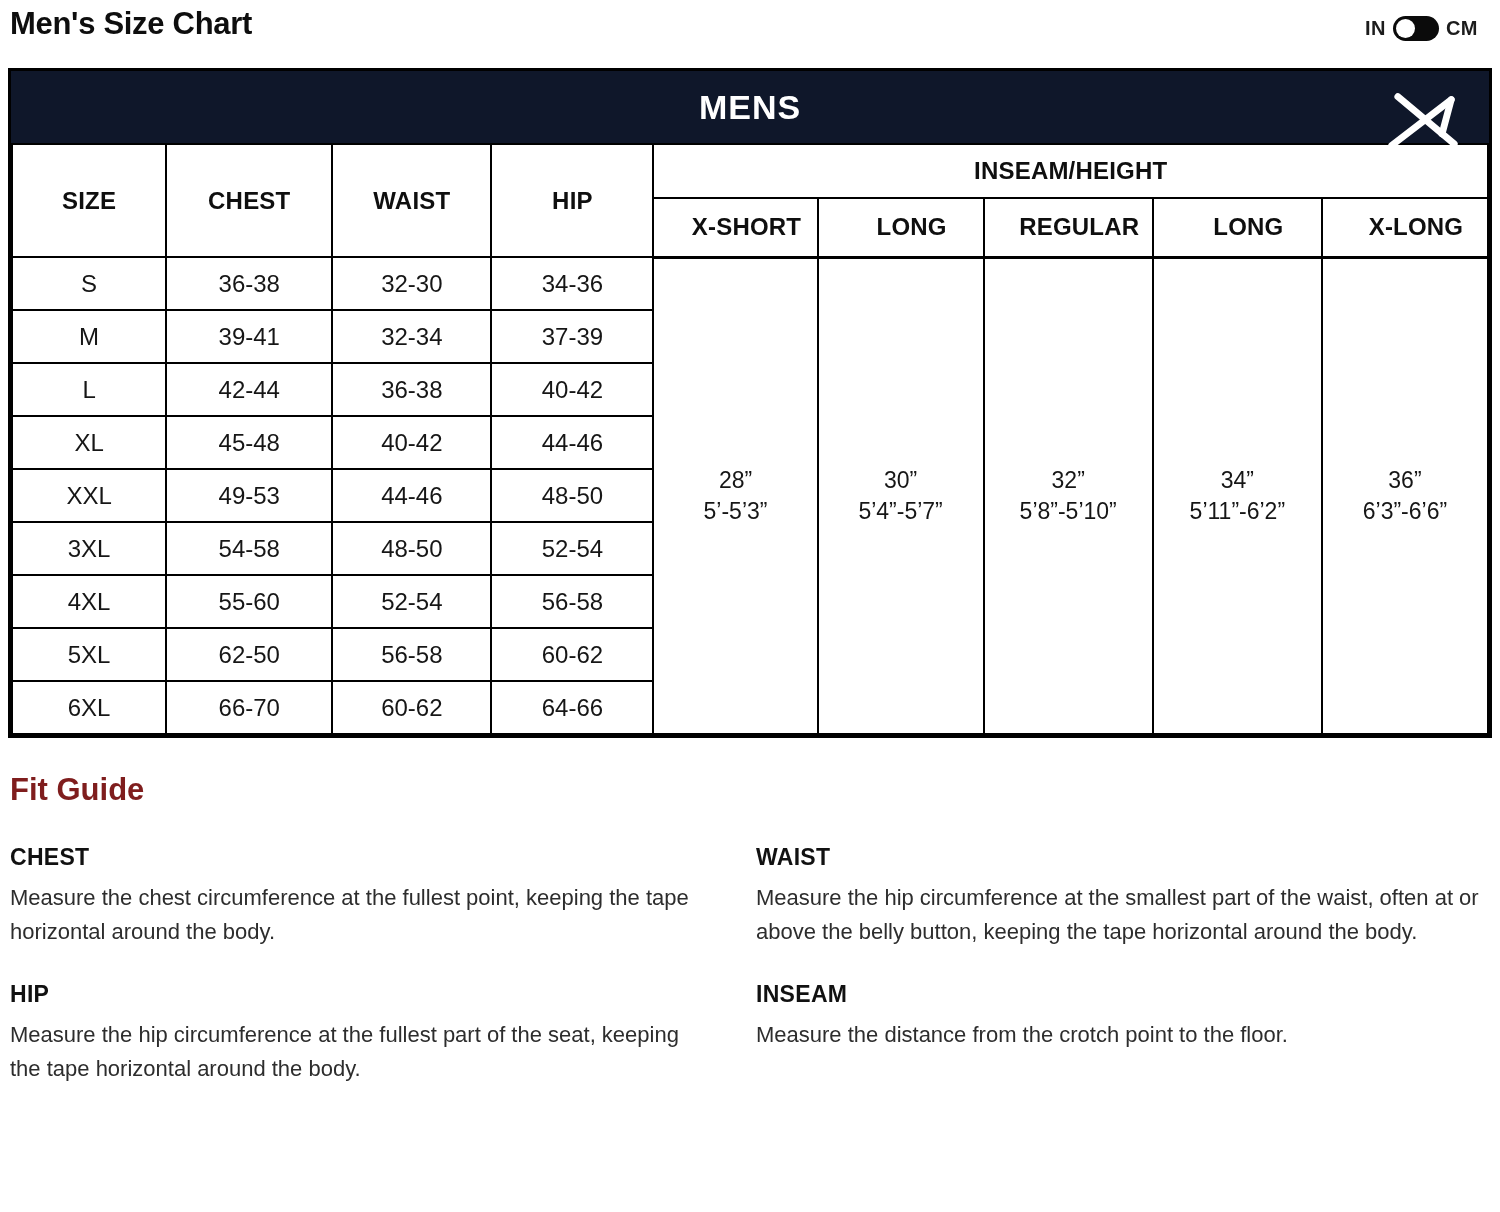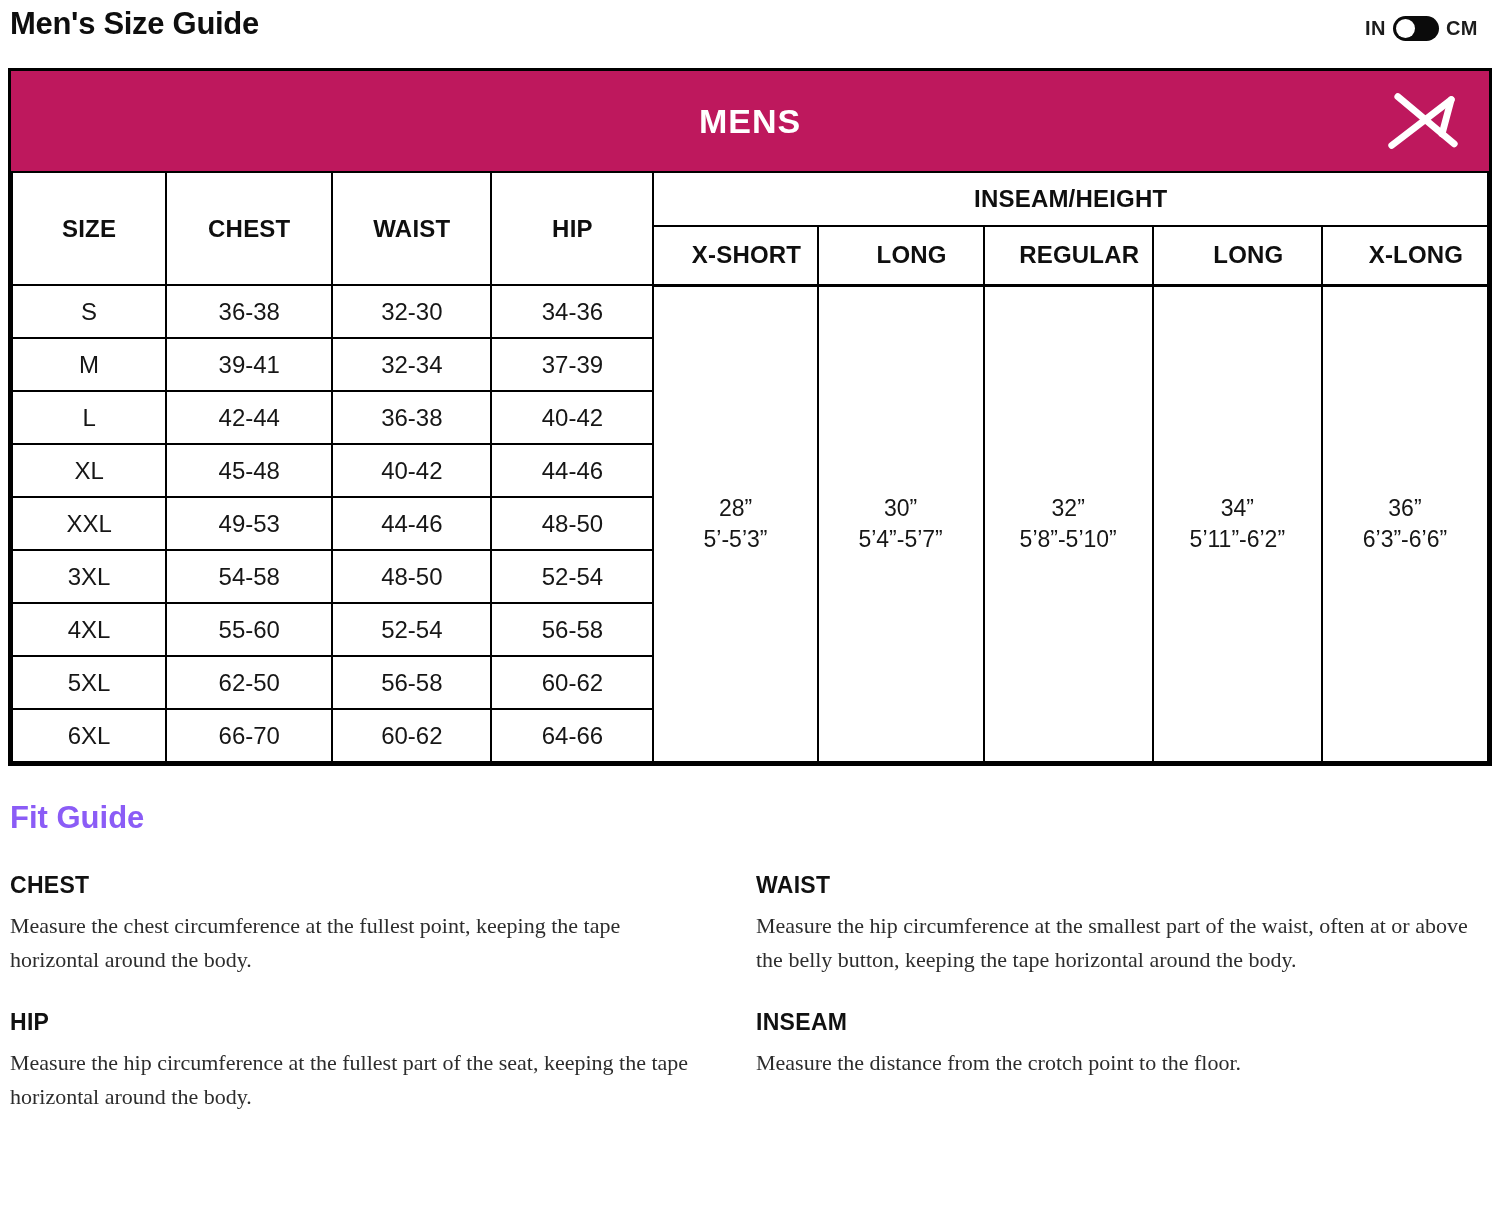--- a/index.html
+++ b/index.html
@@ -53,22 +53,22 @@
     background: #ffffff;
     border-radius: 50%;
   }
 
   
   .chart-frame {
     border: 3px solid #000000;
     margin-top: 6px;
   }
   .banner {
-    height: 100px;
-    background: #be185d;
+    height: 72px;
+    background: #0f172a;
     display: flex;
     align-items: center;
     justify-content: center;
     position: relative;
   }
   .banner-title {
     color: #ffffff;
     font-size: 34px;
     font-weight: 700;
     letter-spacing: 1px;
@@ -111,21 +111,21 @@
     font-size: 23px;
     line-height: 31px;
     vertical-align: middle;
   }
 
   
   .fit-guide-title {
     margin-top: 34px;
     font-size: 31px;
     font-weight: 700;
-    color: #8b5cf6;
+    color: #7f1d1d;
     padding-left: 2px;
   }
   .fit-grid {
     margin-top: 36px;
     display: grid;
     grid-template-columns: 700px 1fr;
     column-gap: 46px;
     row-gap: 32px;
     padding-left: 2px;
   }
@@ -133,30 +133,29 @@
     font-size: 23px;
     font-weight: 700;
     color: #111111;
     letter-spacing: 0.3px;
     margin-bottom: 10px;
   }
   .fit-section .fit-text {
     font-size: 22px;
     line-height: 34px;
     color: #2d2d2d;
-    font-family: Liberation Serif, serif;
   }
 </style>
 </head>
 <body>
 
 <div class="page">
 
   <div class="top-bar">
-    <h1 class="page-title">Men's Size Guide</h1>
+    <h1 class="page-title">Men's Size Chart</h1>
     <div class="unit-toggle">
       <span class="unit-label">IN</span>
       <span class="switch">
         <span class="knob"></span>
       </span>
       <span class="unit-label">CM</span>
     </div>
   </div>
 
   <div class="chart-frame">

